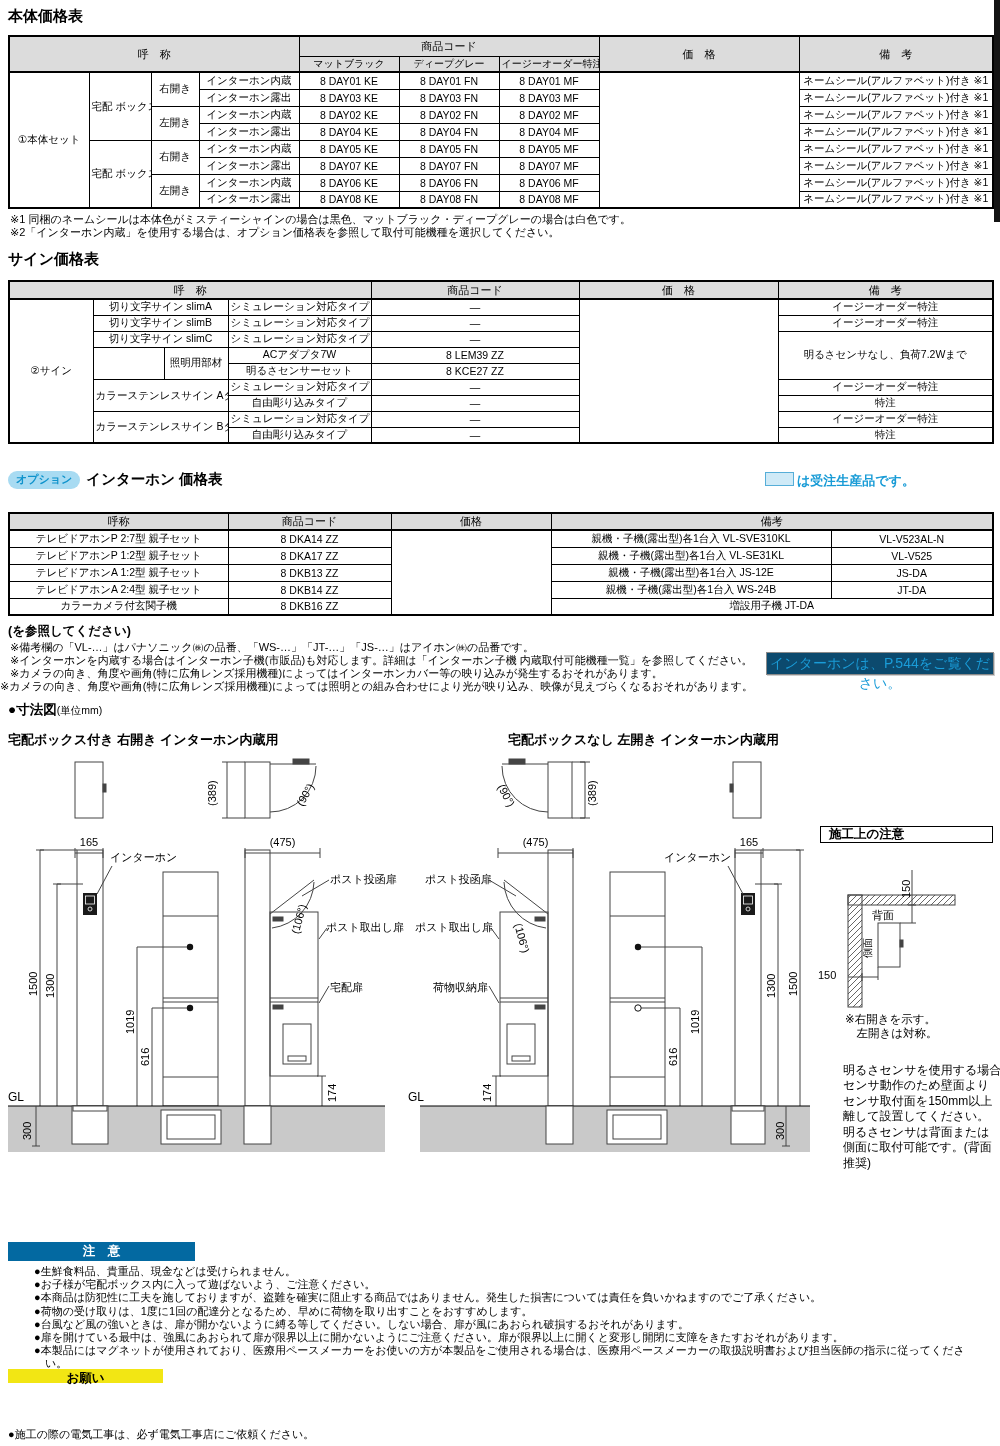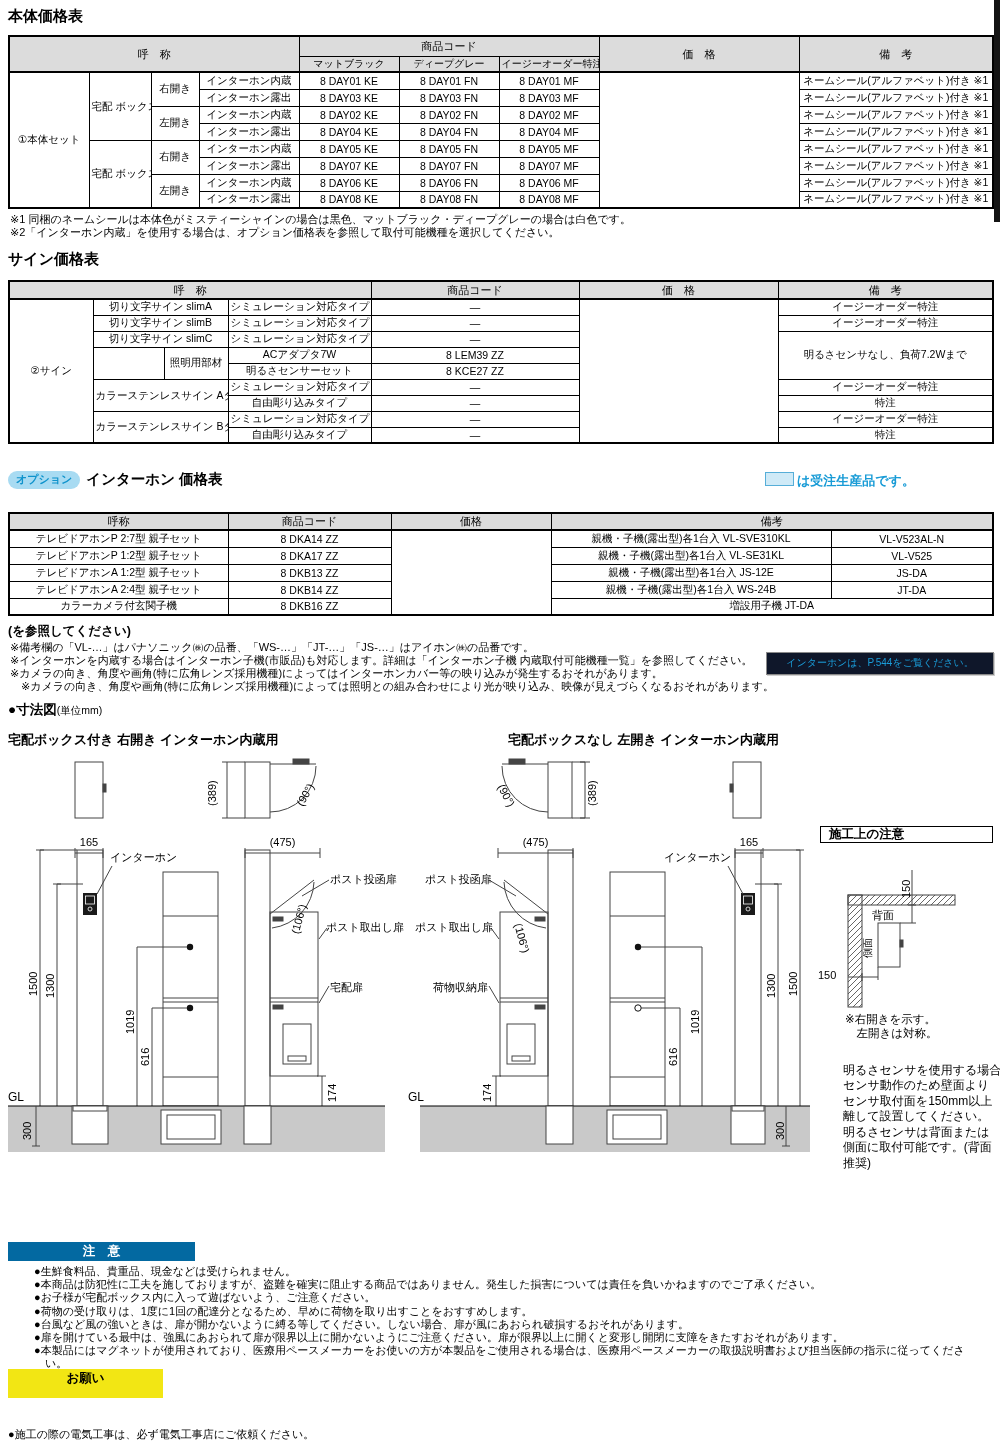--- a/index.html
+++ b/index.html
@@ -16,22 +16,22 @@
   .code{font-weight:bold;font-size:11.5px;}
   .pre{white-space:pre-line;line-height:11px;}
   .remark-s{font-size:10px;}
   .note-line{font-size:11px;line-height:13px;}
   .badge{display:inline-block;background:#a8dbf2;color:#0f93cc;font-weight:bold;font-size:11px;
          border-radius:9px;padding:1px 8px 2px;vertical-align:middle;}
   .opt-title{font-size:14.5px;font-weight:bold;vertical-align:middle;margin-left:6px;}
   .order-note{color:#189bd6;font-weight:bold;font-size:13px;}
   .swatch{display:inline-block;width:27px;height:12px;background:#cfeaf7;border:1px solid #56aed8;
           vertical-align:-1px;margin-right:3px;}
-  .refbox{border:1px solid #8a8a8a;box-shadow:1px 1px 0 #cfcfcf;background:#0f172a;color:#1a9cd8;
-          font-size:10px;text-align:center;line-height:20px;}
+  .refbox{border:1px solid #8a8a8a;box-shadow:1px 1px 0 #cfcfcf;background:#0c4a6e;color:#1a9cd8;
+          font-size:14px;text-align:center;line-height:20px;}
   .dl{position:absolute;font-size:11px;white-space:nowrap;}
   .dl.c{text-align:center;}
   .rot{transform-origin:0 0;transform:rotate(-90deg);}
   .r60{transform-origin:0 0;transform:rotate(-60deg);}
   .r75{transform-origin:0 0;transform:rotate(-75deg);}
   .p60{transform-origin:0 0;transform:rotate(62deg);}
   .p75{transform-origin:0 0;transform:rotate(75deg);}
   .fig-title{position:absolute;font-size:13px;font-weight:bold;white-space:nowrap;}
   .cz-title{position:absolute;border:1px solid #000;background:#fff;font-size:12.5px;font-weight:bold;
             padding:0 8px;line-height:15px;}
@@ -276,21 +276,21 @@
     <td class="code">8 DKB16 ZZ</td>
     <td colspan="2">増設用子機 JT-DA</td>
   </tr>
 </tbody>
   </table>
 
 <div class="abs" style="left:8px;top:623px;font-size:12.5px;font-weight:bold;">(を参照してください)</div>
 <div class="abs note-line" style="left:10px;top:641px;">※備考欄の「VL-…」はパナソニック㈱の品番、「WS-…」「JT-…」「JS-…」はアイホン㈱の品番です。</div>
 <div class="abs note-line" style="left:10px;top:654px;">※インターホンを内蔵する場合はインターホン子機(市販品)も対応します。詳細は「インターホン子機 内蔵取付可能機種一覧」を参照してください。</div>
 <div class="abs note-line" style="left:10px;top:667px;">※カメラの向き、角度や画角(特に広角レンズ採用機種)によってはインターホンカバー等の映り込みが発生するおそれがあります。</div>
-<div class="abs note-line" style="left:21px;top:680px;">※カメラの向き、角度や画角(特に広角レンズ採用機種)によっては照明との組み合わせにより光が映り込み、映像が見えづらくなるおそれがあります。</div>
+<div class="abs note-line" style="left:0;top:680px;">※カメラの向き、角度や画角(特に広角レンズ採用機種)によっては照明との組み合わせにより光が映り込み、映像が見えづらくなるおそれがあります。</div>
 <div class="abs refbox" style="left:766px;top:652px;width:226px;height:21px;">インターホンは、P.544をご覧ください。</div>
 
 <div class="abs" style="left:8px;top:700px;">
   <span style="font-size:13.5px;font-weight:bold;">●寸法図</span><span style="font-size:10.5px;">(単位mm)</span>
 </div>
 
 <div class="abs" style="left:0;top:726px;width:1000px;height:510px;">
   <svg width="1000" height="510" viewBox="0 0 1000 510" style="position:absolute;left:0;top:0;">
     <defs>
       <pattern id="hatch" patternUnits="userSpaceOnUse" width="6" height="6">
@@ -503,22 +503,22 @@
   <span class="dl" style="left:818px;top:243px;">150</span>
   <div class="dl" style="left:845px;top:286px;white-space:pre-line;line-height:14px;font-size:11.5px;">※右開きを示す。
 　左開きは対称。</div>
   <div class="dl" style="left:843px;top:336px;font-size:12px;">明るさセンサを使用する場合</div>
   <div style="position:absolute;left:843px;top:352px;width:150px;font-size:12px;line-height:15.5px;white-space:normal;">センサ動作のため壁面よりセンサ取付面を150mm以上離して設置してください。明るさセンサは背面または側面に取付可能です。(背面推奨)</div>
 </div>
 
 <div class="banner-red" style="left:8px;top:1242px;width:187px;height:19px;">注　意</div>
 <div class="bullets" style="left:8px;top:1265px;width:940px;margin-left:26px;">
   <div>●生鮮食料品、貴重品、現金などは受けられません。</div>
+  <div>●お子様が宅配ボックス内に入って遊ばないよう、ご注意ください。</div>
   <div>●本商品は防犯性に工夫を施しておりますが、盗難を確実に阻止する商品ではありません。発生した損害については責任を負いかねますのでご了承ください。</div>
-  <div>●お子様が宅配ボックス内に入って遊ばないよう、ご注意ください。</div>
   <div>●荷物の受け取りは、1度に1回の配達分となるため、早めに荷物を取り出すことをおすすめします。</div>
   <div>●台風など風の強いときは、扉が開かないように縛る等してください。しない場合、扉が風にあおられ破損するおそれがあります。</div>
   <div>●扉を開けている最中は、強風にあおられて扉が限界以上に開かないようにご注意ください。扉が限界以上に開くと変形し開閉に支障をきたすおそれがあります。</div>
   <div>●本製品にはマグネットが使用されており、医療用ペースメーカーをお使いの方が本製品をご使用される場合は、医療用ペースメーカーの取扱説明書および担当医師の指示に従ってください。</div>
 </div>
 
-<div class="banner-yellow" style="left:8px;top:1369px;width:155px;height:29px;">お願い</div>
+<div class="banner-yellow" style="left:8px;top:1369px;width:155px;height:14px;">お願い</div>
 <div class="abs note-line" style="left:8px;top:1428px;">●施工の際の電気工事は、必ず電気工事店にご依頼ください。</div>
 
 </body></html>

